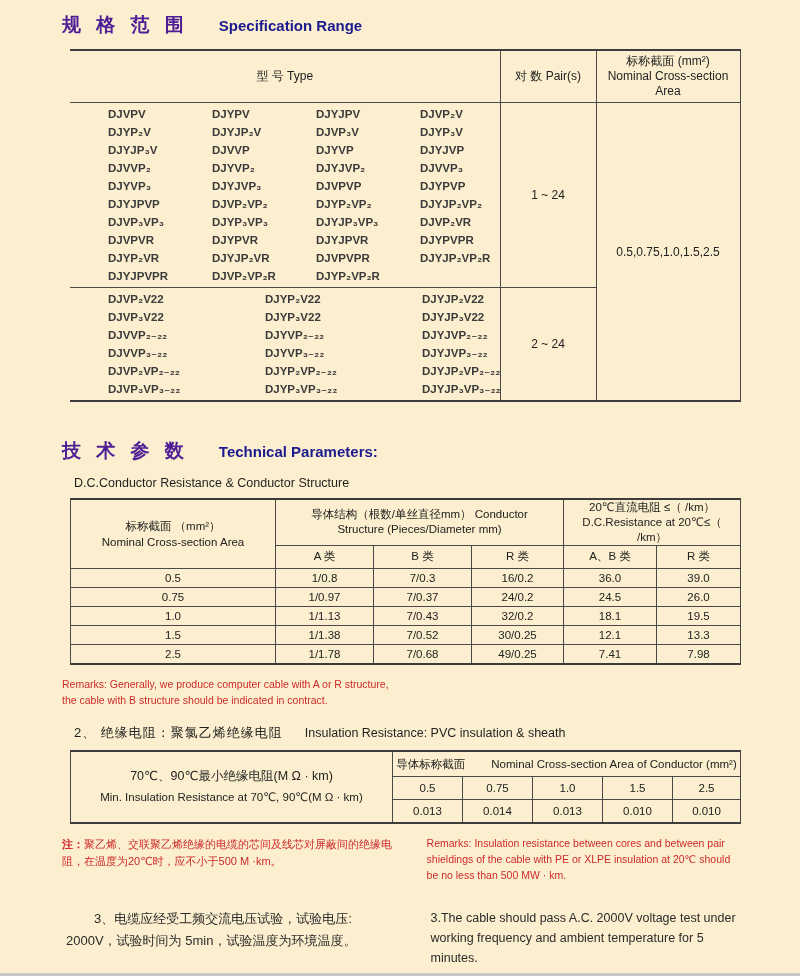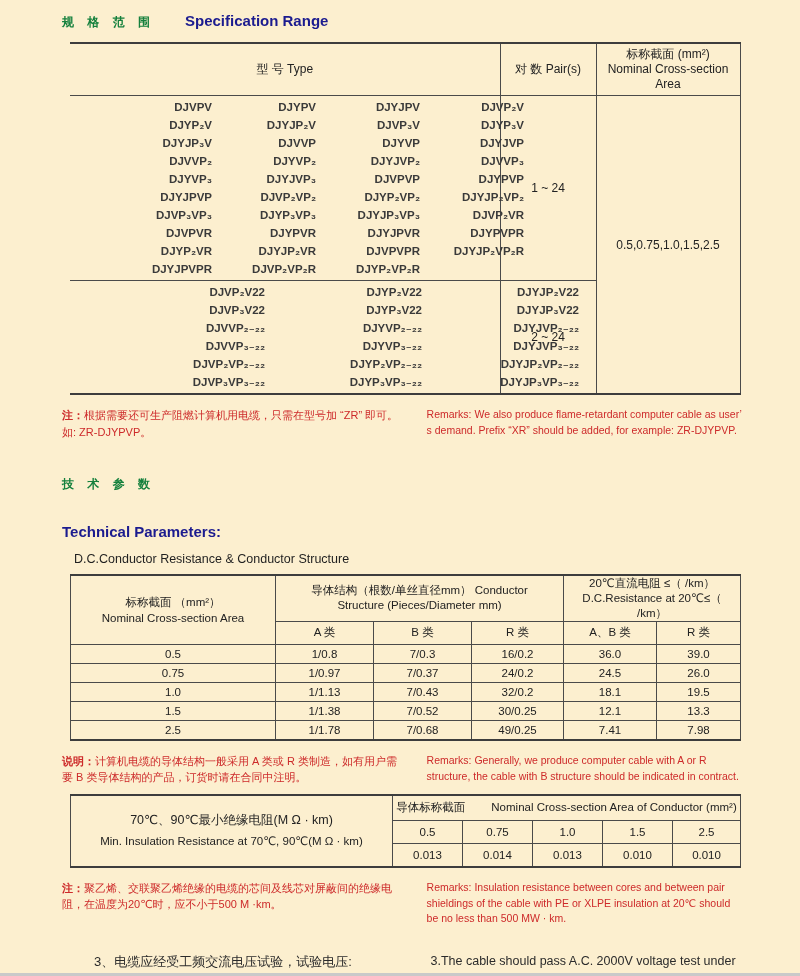--- a/index.html
+++ b/index.html
@@ -6,47 +6,47 @@
   body{
     width:800px;height:976px;position:relative;overflow:hidden;
     background:#fcefcf;
     font-family:"Liberation Sans","DejaVu Sans",sans-serif;
     color:#2b2b2b;
   }
   .content{position:absolute;inset:0;padding:12px 56px 0 62px;box-sizing:border-box;}
 
   
   .sec-title{display:flex;align-items:baseline;gap:30px;}
-  .sec-title .zh{font-size:12px;font-weight:bold;letter-spacing:5px;color:#15803d;}
+  .sec-title .zh{font-size:19px;font-weight:bold;letter-spacing:5px;color:#4c1d95;}
   .sec-title .en{font-size:15px;font-weight:bold;color:#1b1b8f;}
 
   
   table{border-collapse:collapse;}
   .spec-table{width:670px;margin:11px 0 0 8px;table-layout:fixed;
     border-top:2px solid #3d3d3d;border-bottom:2px solid #3d3d3d;}
   .spec-table th,.spec-table td{border:1px solid #4a4a4a;border-left:none;}
   .spec-table .type-col{border-left:none;}
   .spec-table th{font-weight:normal;font-size:12px;color:#222;padding:3px 2px;}
   .hdr-two{line-height:1.25;font-size:11.5px;margin-top:16px;}
   .pair-cell{text-align:center;font-size:12px;color:#222;}
   .nom-cell{text-align:center;font-size:12px;color:#222;}
   .models-cell{vertical-align:top;padding:2px 0 2px 38px;}
-  .mrow{display:flex;height:18px;align-items:center;text-align:right;}
+  .mrow{display:flex;height:18px;align-items:center;}
   .mcell{font-size:11.5px;font-weight:bold;color:#3a3a3a;white-space:nowrap;}
   .g4 .mcell{flex:0 0 104px;}
   .g3 .mcell{flex:0 0 157px;}
 
   
   .note{display:flex;margin:12px 0 0 0;gap:26px;}
   .note .zh{width:352px;font-size:11px;line-height:1.5;color:#cd2a2a;}
   .note .en{width:330px;font-size:10.5px;line-height:1.5;color:#cd2a2a;}
   .note b{font-weight:bold;}
 
   
-  .tech-title{margin-top:36px;flex-direction:column;}
+  .tech-title{margin-top:36px;}
   .item-head{display:flex;gap:22px;align-items:baseline;margin:12px 0 0 12px;
     font-size:13px;color:#1f1f1f;}
   .item-head .zh{letter-spacing:1px;}
   .item-head .en{font-size:12.5px;}
 
   
   .t1{width:670px;margin:8px 0 0 8px;table-layout:fixed;
     border-top:2px solid #3d3d3d;border-bottom:2px solid #3d3d3d;}
   .t1 th,.t1 td{border:1px solid #4a4a4a;font-weight:normal;
     font-size:11.5px;color:#222;text-align:center;padding:0 2px;}
@@ -198,24 +198,20 @@
                 <span class="mcell">DJYP₃VP₃₋₂₂</span>
                 <span class="mcell">DJYJP₃VP₃₋₂₂</span>
               </div>
             </div>
       </td>
       <td class="pair-cell">2 ~ 24</td>
     </tr>
   </tbody>
     </table>
 
-  <div class="note">
-    <div class="zh"><b>注：</b><span>根据需要还可生产阻燃计算机用电缆，只需在型号加 “ZR” 即可。如: ZR-DJYPVP。</span></div>
-    <div class="en">Remarks: We also produce flame-retardant computer cable as user’ s demand. Prefix “XR” should be added, for example: ZR-DJYPVP.</div>
-  </div>
 
   <div class="sec-title tech-title">
     <span class="zh">技 术 参 数</span>
     <span class="en">Technical Parameters:</span>
   </div>
 
   <div class="item-head">
     <span class="en">D.C.Conductor Resistance &amp; Conductor Structure</span>
   </div>
 
@@ -289,24 +285,27 @@
           <td>1/1.78</td>
           <td>7/0.68</td>
           <td>49/0.25</td>
           <td>7.41</td>
           <td>7.98</td>
         </tr>
       </tbody>
   </table>
 
   <div class="note">
-    <div class="zh"><b>说明：</b><span>计算机电缆的导体结构一般采用 A 类或 R 类制造，如有用户需要 B 类导体结构的产品，订货时请在合同中注明。</span></div>
     <div class="en">Remarks:  Generally, we produce computer cable with A or R structure,  the cable with B structure should be indicated in contract.</div>
   </div>
 
+  <div class="item-head" style="margin-top:16px;">
+    <span class="zh">2、 绝缘电阻：聚氯乙烯绝缘电阻</span>
+    <span class="en">Insulation Resistance: PVC insulation &amp; sheath</span>
+  </div>
 
   <table class="t2">
     <colgroup>
         <col style="width:322px">
         <col style="width:70px">
         <col style="width:70px">
         <col style="width:70px">
         <col style="width:70px">
         <col style="width:68px">
       </colgroup>

